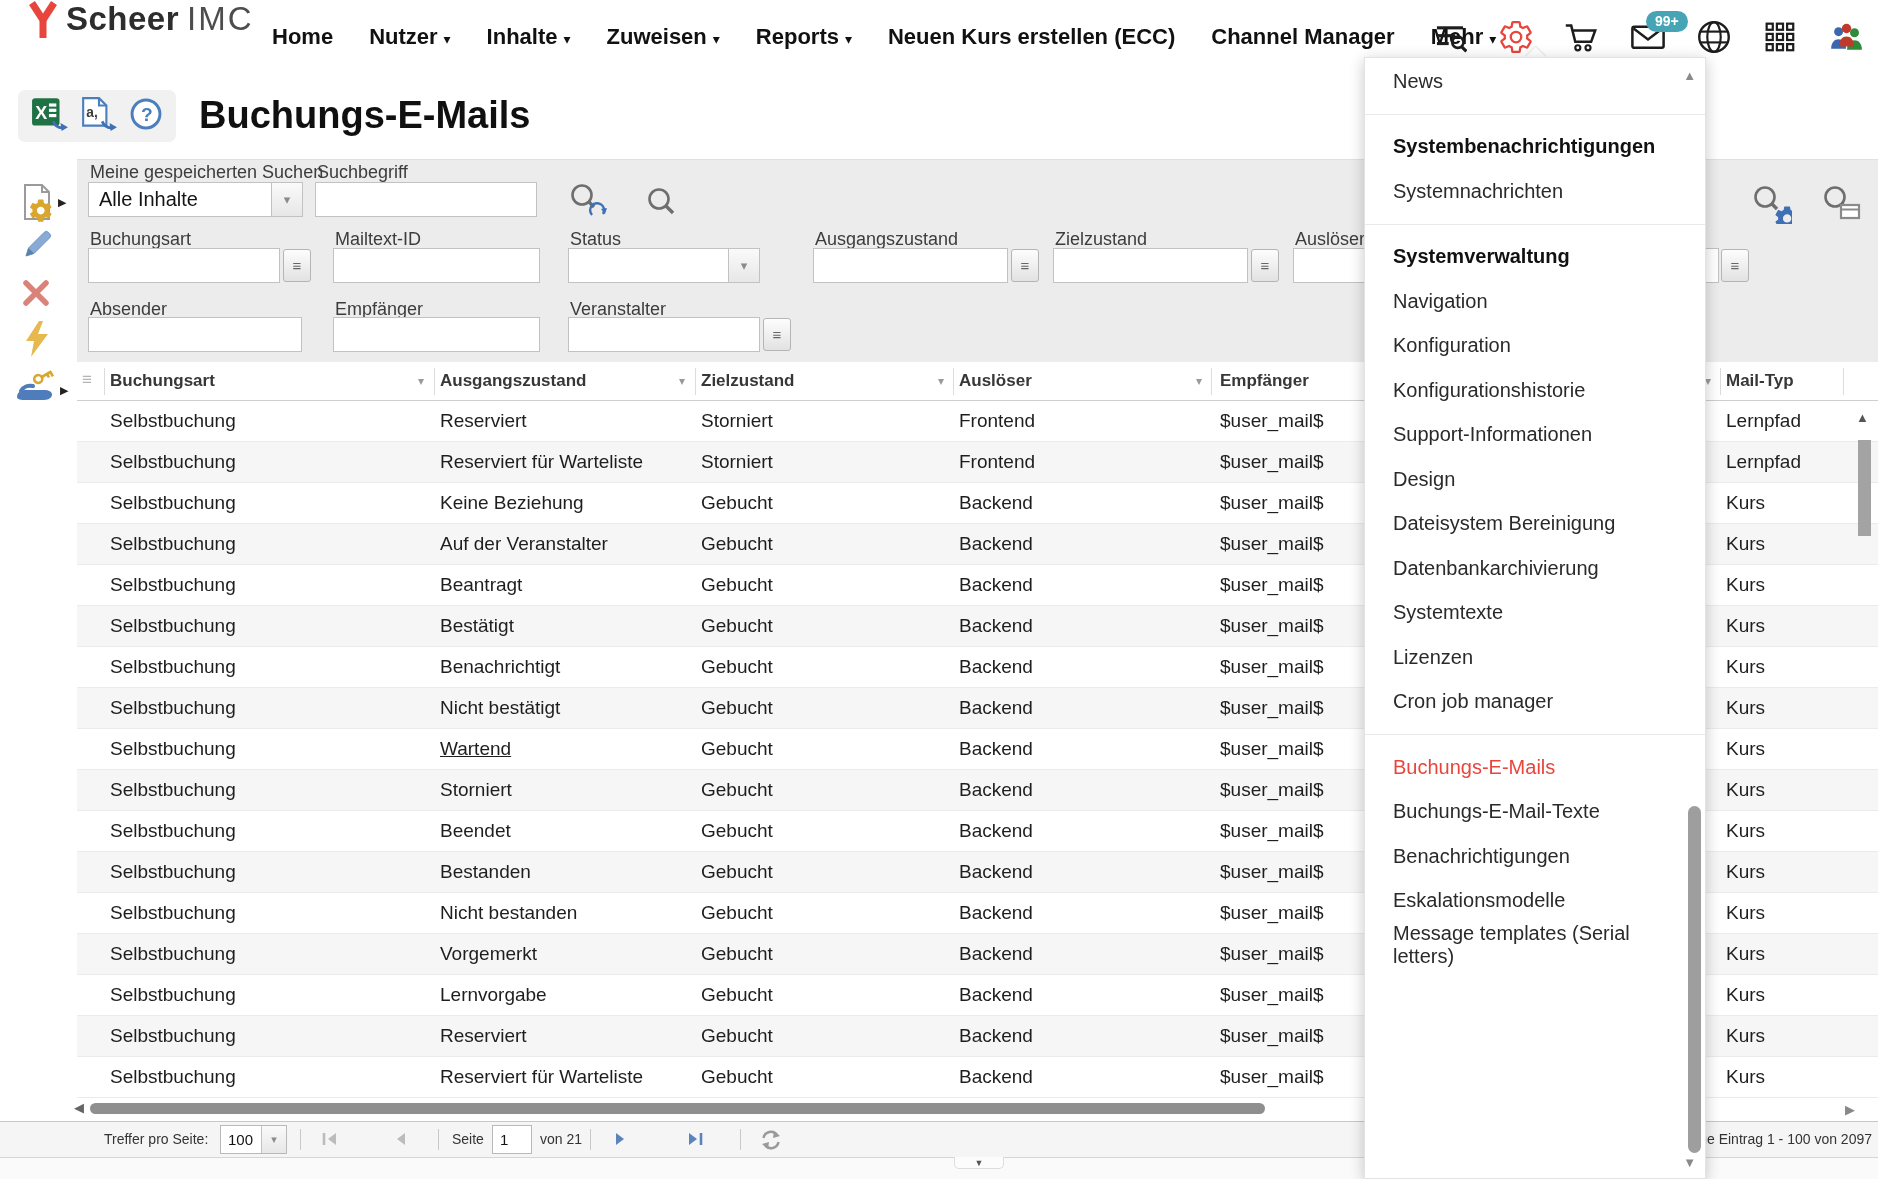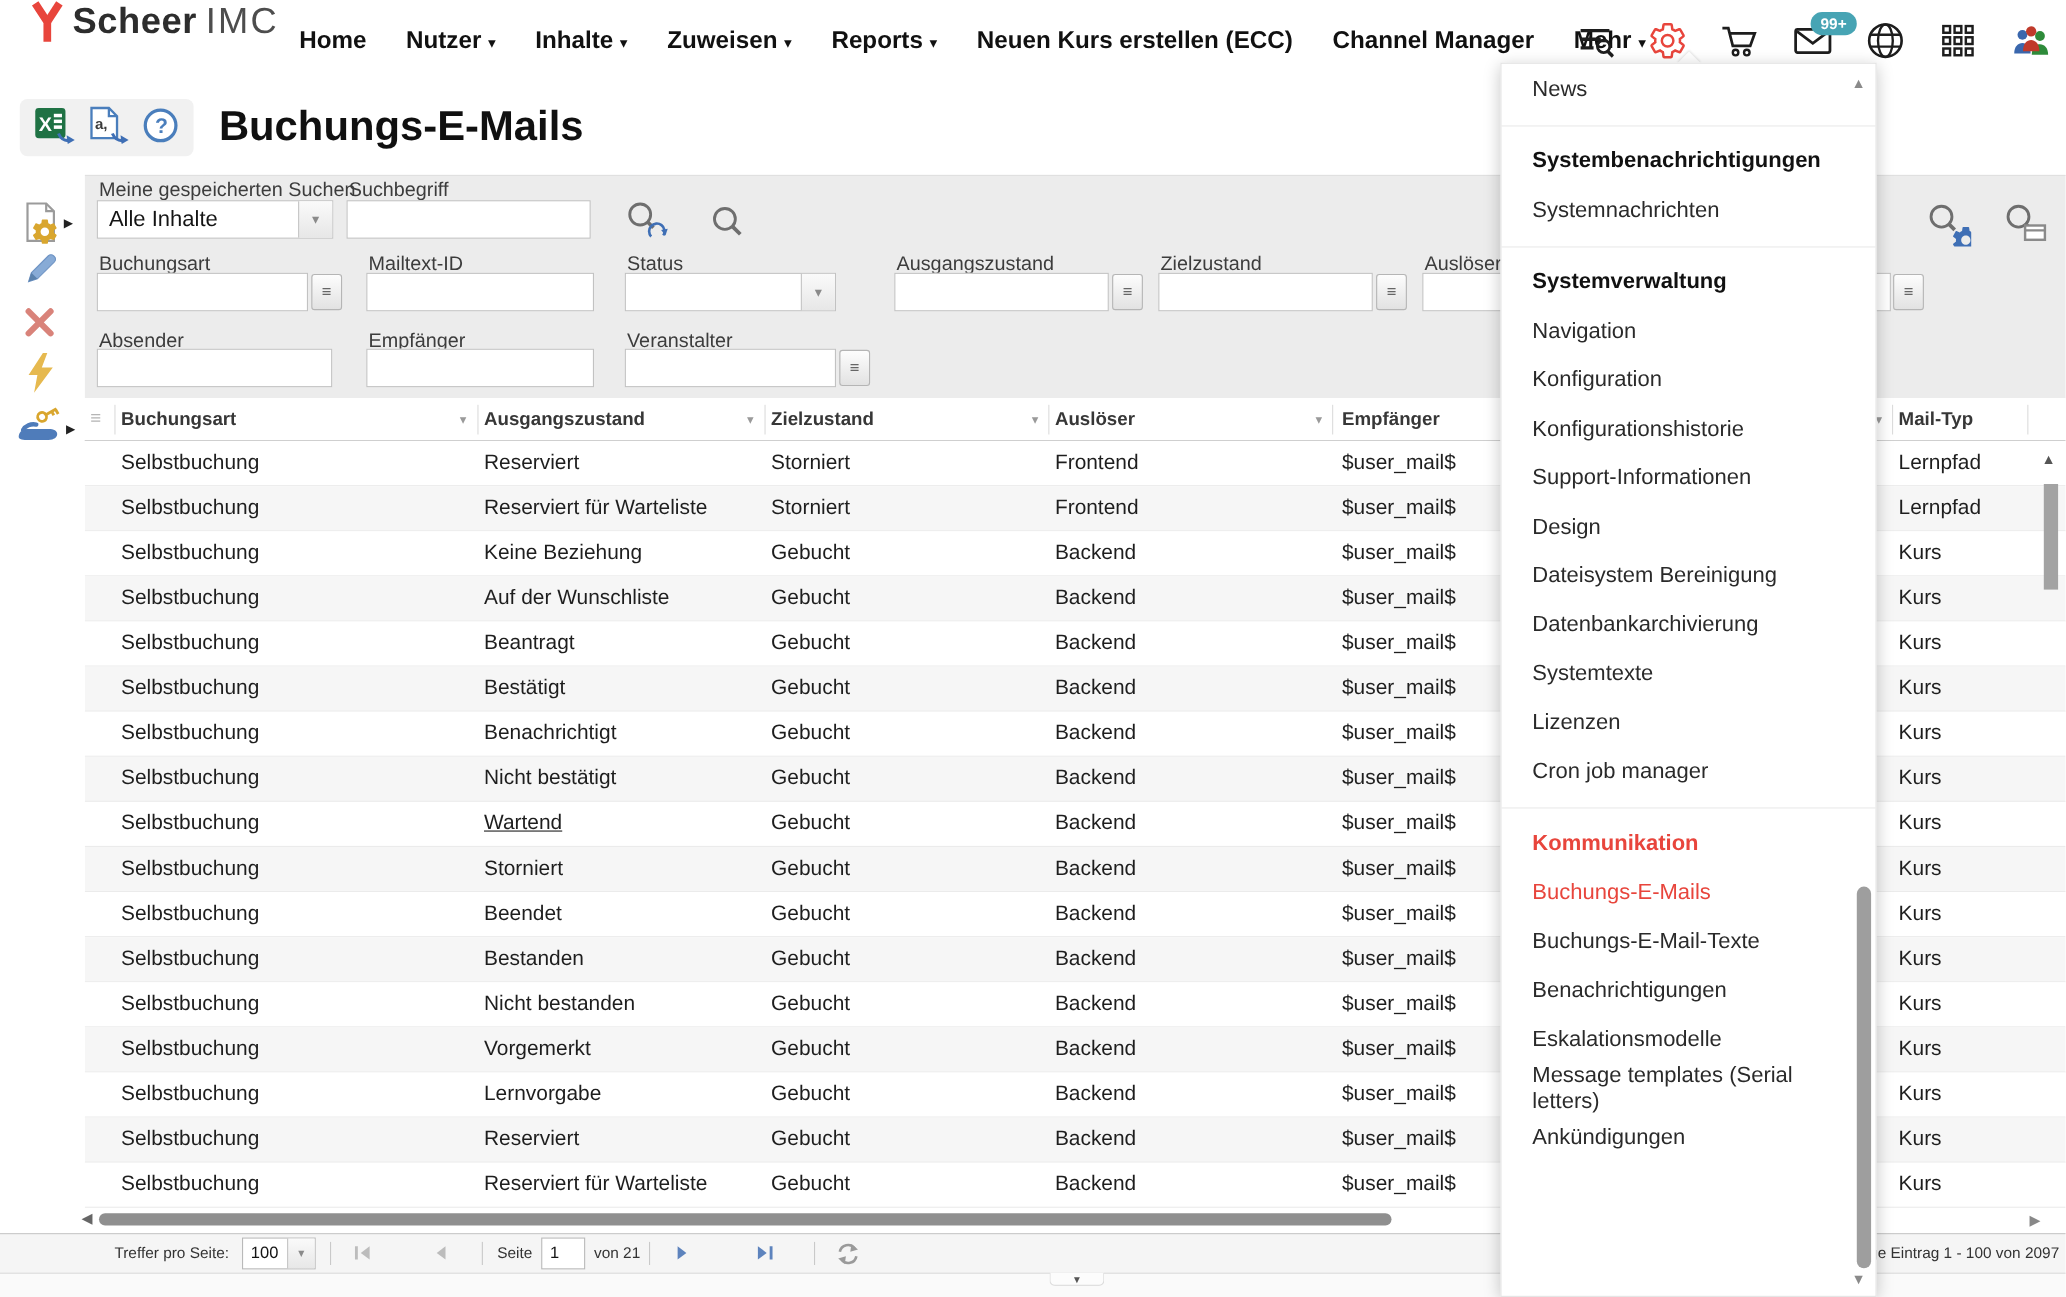--- a/index.html
+++ b/index.html
@@ -381,21 +381,21 @@
       <div class="trow">
         <span class="tcell" style="left: 33px;">Selbstbuchung</span>
         <span class="tcell" style="left: 363px;">Keine Beziehung</span>
         <span class="tcell" style="left: 624px;">Gebucht</span>
         <span class="tcell" style="left: 882px;">Backend</span>
         <span class="tcell" style="left: 1143px;">$user_mail$</span>
         <span class="tcell" style="left: 1649px;">Kurs</span>
       </div>
       <div class="trow alt">
         <span class="tcell" style="left: 33px;">Selbstbuchung</span>
-        <span class="tcell" style="left: 363px;">Auf der Wunschliste</span>
+        <span class="tcell" style="left: 363px;">Auf der Veranstalter</span>
         <span class="tcell" style="left: 624px;">Gebucht</span>
         <span class="tcell" style="left: 882px;">Backend</span>
         <span class="tcell" style="left: 1143px;">$user_mail$</span>
         <span class="tcell" style="left: 1649px;">Kurs</span>
       </div>
       <div class="trow">
         <span class="tcell" style="left: 33px;">Selbstbuchung</span>
         <span class="tcell" style="left: 363px;">Beantragt</span>
         <span class="tcell" style="left: 624px;">Gebucht</span>
         <span class="tcell" style="left: 882px;">Backend</span>
@@ -569,26 +569,24 @@
         <div class="menu-item">Konfiguration</div>
         <div class="menu-item">Konfigurationshistorie</div>
         <div class="menu-item">Support-Informationen</div>
         <div class="menu-item">Design</div>
         <div class="menu-item">Dateisystem Bereinigung</div>
         <div class="menu-item">Datenbankarchivierung</div>
         <div class="menu-item">Systemtexte</div>
         <div class="menu-item">Lizenzen</div>
         <div class="menu-item">Cron job manager</div>
         <div class="menu-divider"></div>
-        <div class="menu-header red">Kommunikation</div>
         <div class="menu-item red">Buchungs-E-Mails</div>
         <div class="menu-item">Buchungs-E-Mail-Texte</div>
         <div class="menu-item">Benachrichtigungen</div>
         <div class="menu-item">Eskalationsmodelle</div>
         <div class="menu-item">Message templates (Serial letters)</div>
-        <div class="menu-item">Ankündigungen</div>
       </div>
     <span class="menu-up">▲</span>
     <div class="menu-thumb"></div>
     <span class="menu-down">▼</span>
   </div>
 
 </div>
 
 </body></html>

